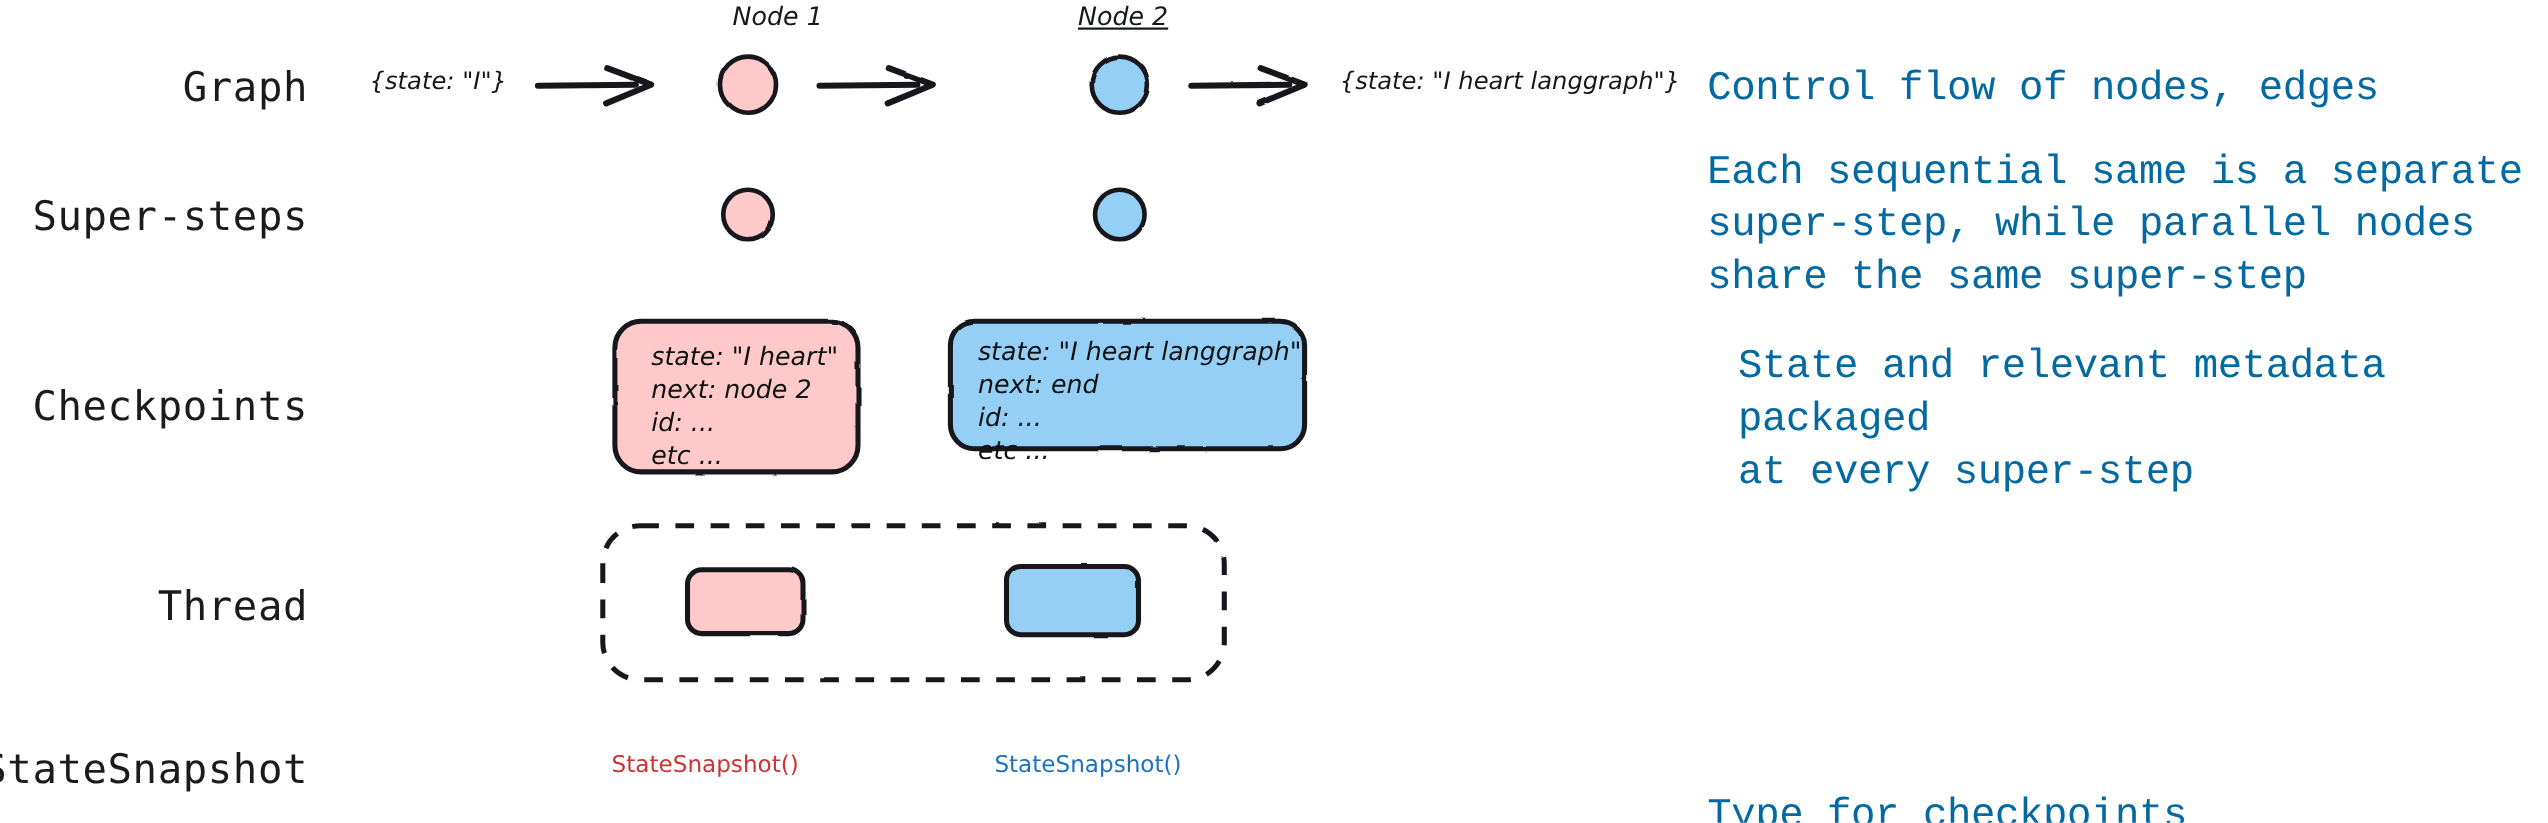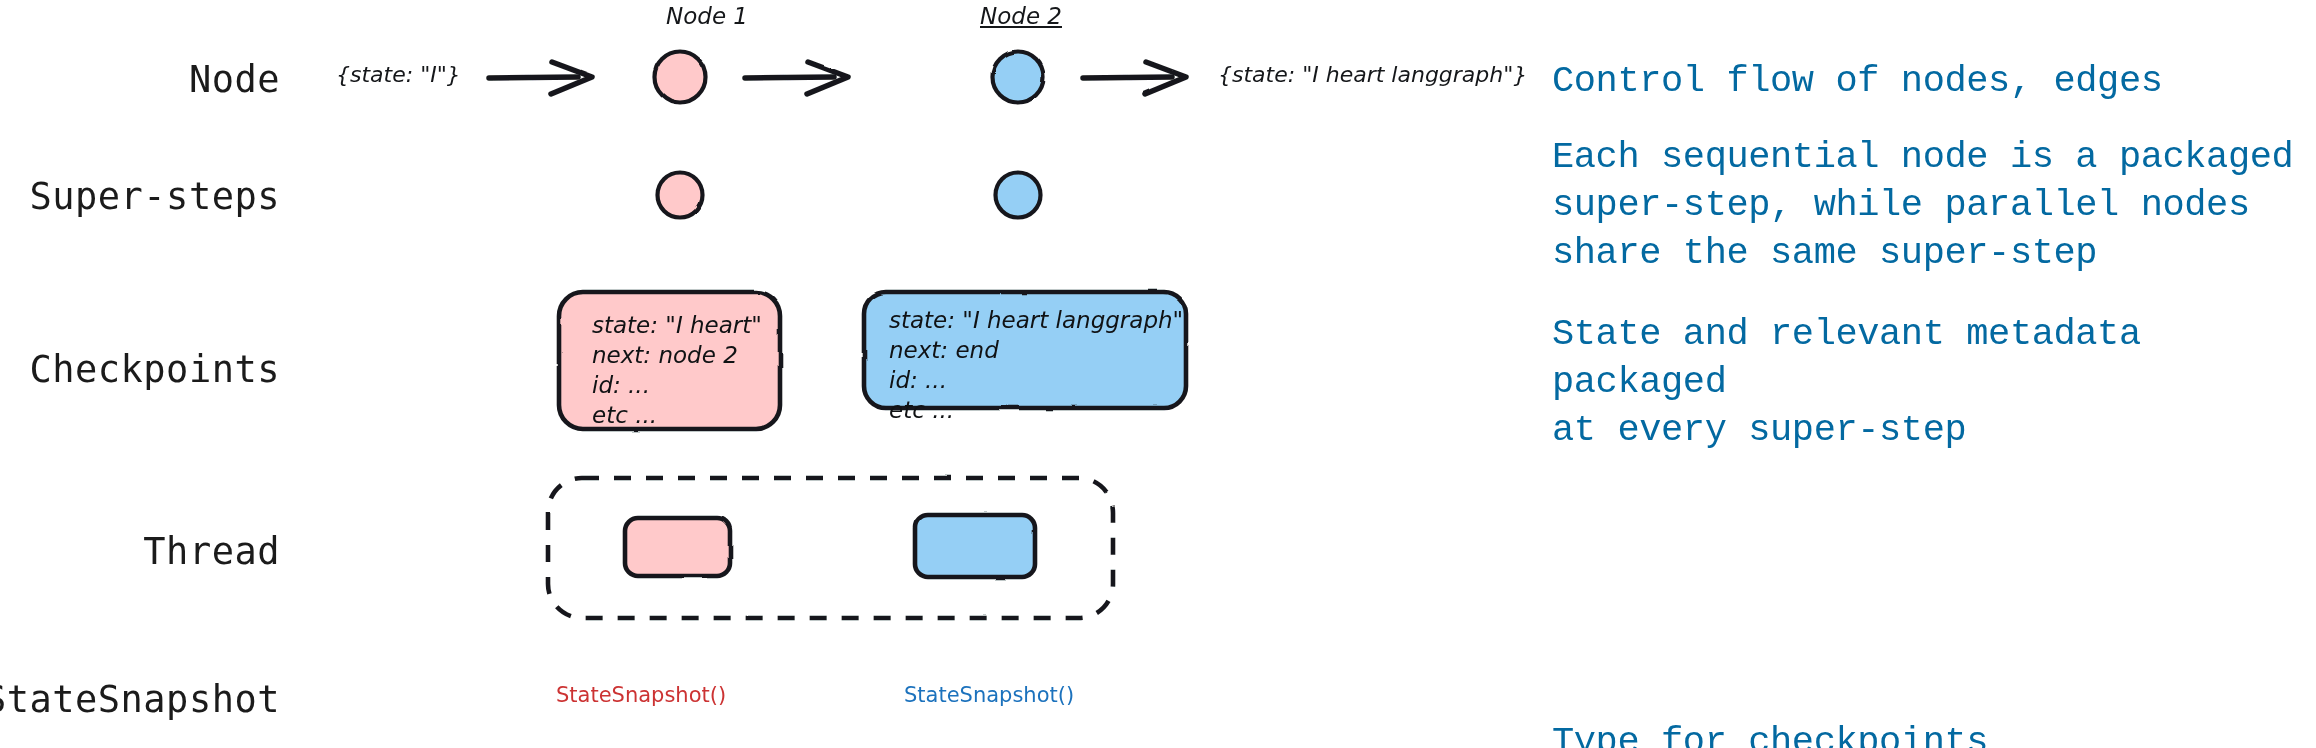--- a/index.html
+++ b/index.html
@@ -145,21 +145,21 @@
     </g>
 
     <g filter="url(#rough)">
       <rect x="625" y="518" width="105" height="58" rx="13" ry="13" fill="#ffc9ca" stroke="#17191c" stroke-width="4.6"></rect>
     </g>
     <g filter="url(#rough)">
       <rect x="915" y="515" width="120" height="62" rx="13" ry="13" fill="#95cff5" stroke="#17191c" stroke-width="4.6"></rect>
     </g>
   </svg>
 
-  <div class="row-label" style="top: 58px;">Node</div>
+  <div class="row-label" style="top: 58px;">Graph</div>
 
   <div class="row-label" style="top: 175px;">Super-steps</div>
 
   <div class="row-label" style="top: 348px;">Checkpoints</div>
 
   <div class="row-label" style="top: 530px;">Thread</div>
 
   <div class="row-label" style="top: 678px;">StateSnapshot</div>
 
   <div class="hand" style="left: 336px; top: 62px;">{state: "I"}</div>
@@ -179,23 +179,23 @@
 next: end
 id: ...
 etc ...</div>
 
   <div class="snap" style="left: 556px; top: 683px; color:#cc3333;">StateSnapshot()</div>
 
   <div class="snap" style="left: 904px; top: 683px; color:#1c72bd;">StateSnapshot()</div>
 
   <div class="desc" style="top: 57px;">Control flow of nodes, edges</div>
 
-  <div class="desc" style="top: 133px;">Each sequential node is a packaged
+  <div class="desc" style="top: 133px;">Each sequential same is a separate
 super-step, while parallel nodes
 share the same super-step</div>
 
-  <div class="desc" style="top: 310px;">State and relevant metadata packaged
+  <div class="desc" style="top: 310px; margin-left: 28px;">State and relevant metadata packaged
 at every super-step</div>
 
 
   <div class="desc" style="top: 718px;">Type for checkpoints</div>
 
 </div>
 
 </body></html>

